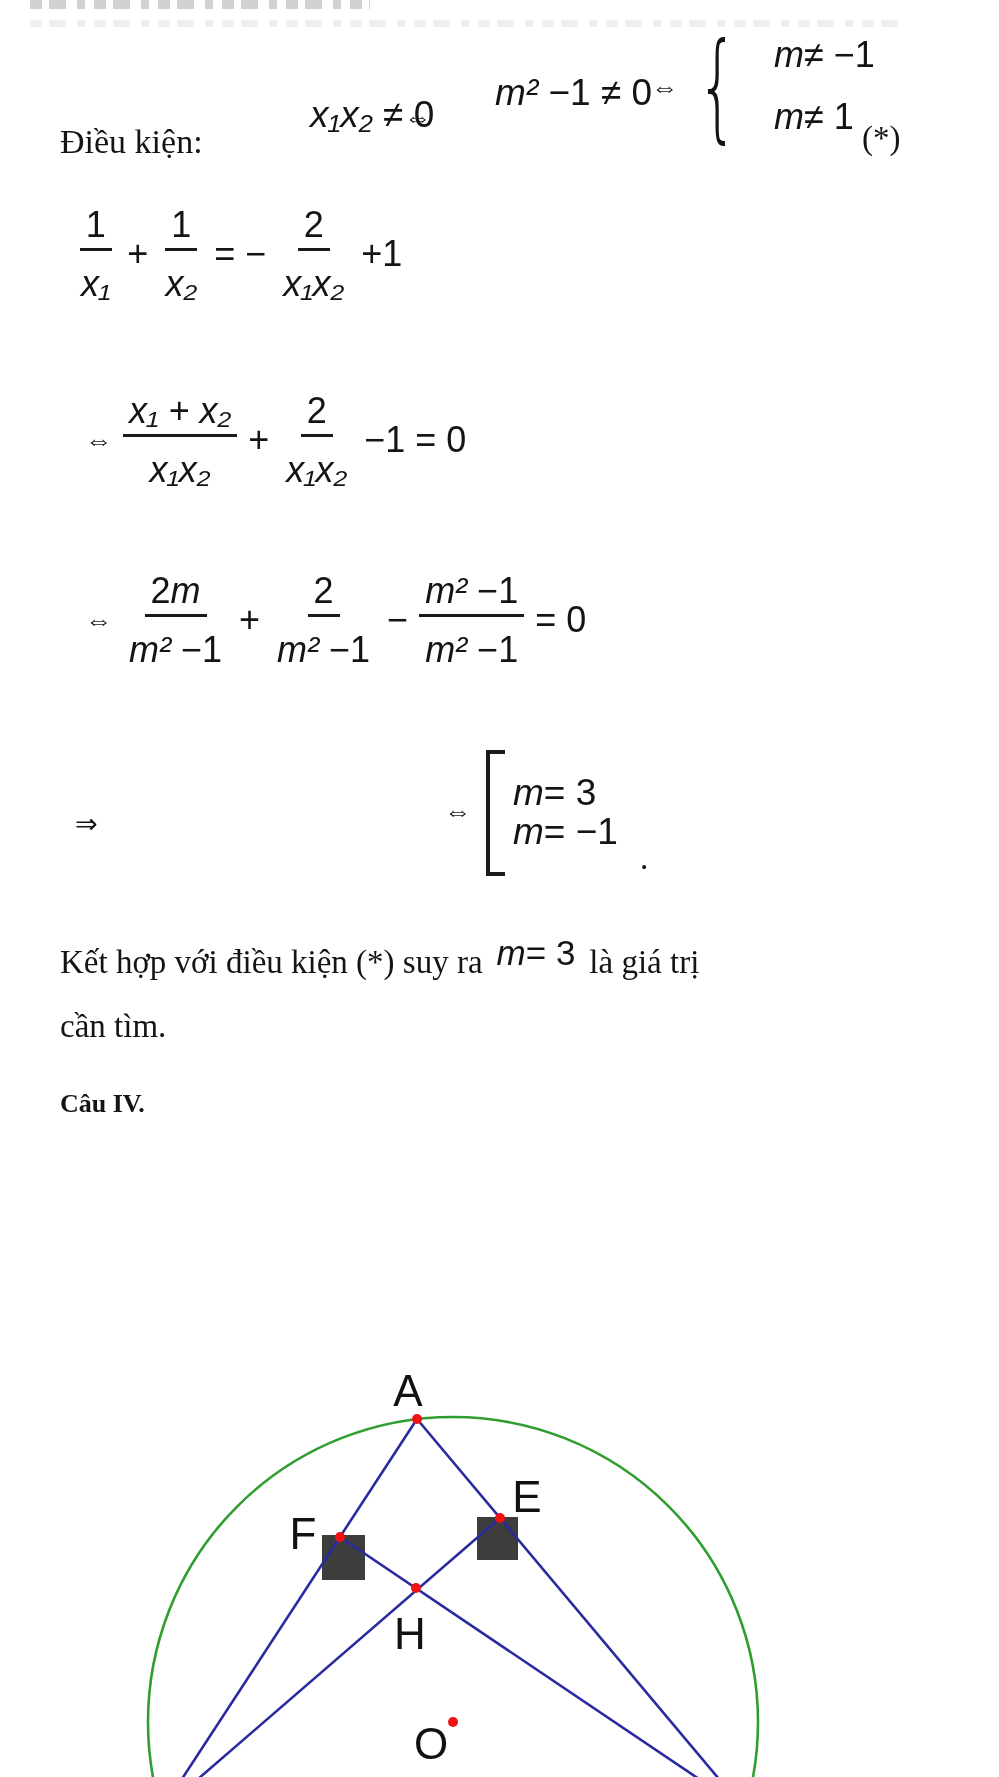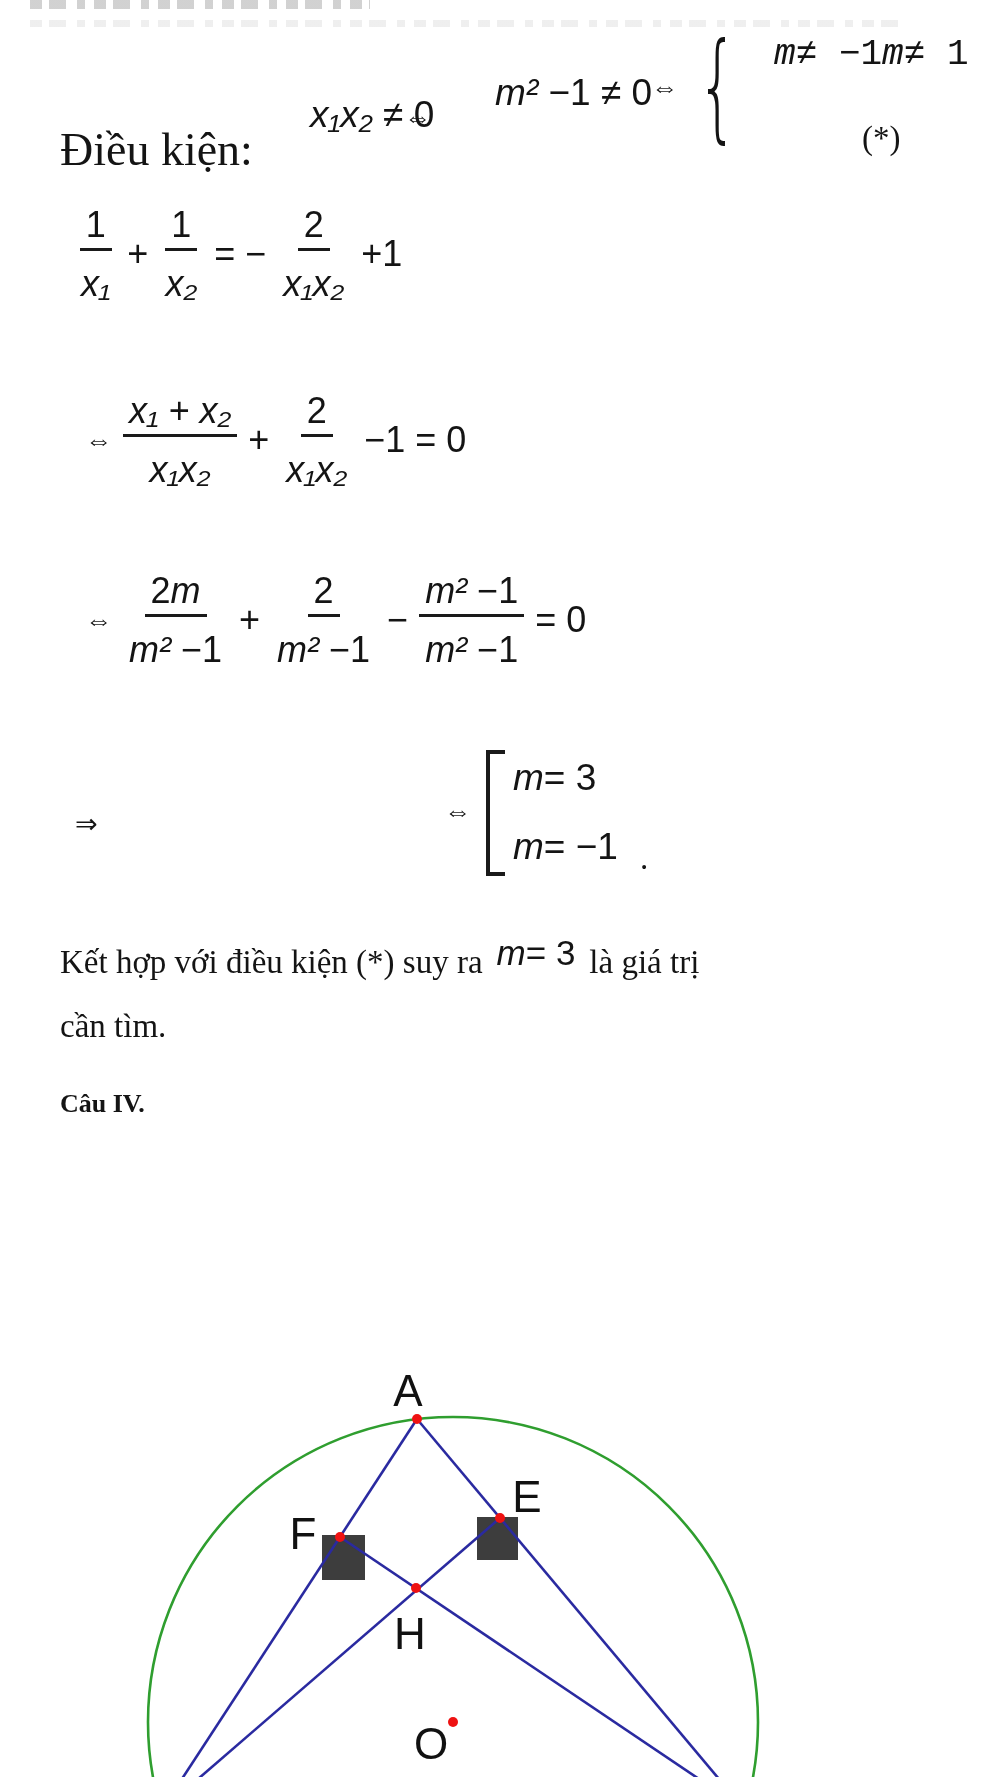--- a/index.html
+++ b/index.html
@@ -12,40 +12,40 @@
   .mi{font-style:italic;}
   .tok{white-space:pre;}
   .mrow{display:flex;align-items:center;gap:11px;}
   .frac{display:inline-flex;flex-direction:column;align-items:center;}
   .frac .num{padding:0 6px 4px;border-bottom:3px solid #1a1a1a;text-align:center;}
   .frac .den{padding:14px 6px 0;text-align:center;}
   .arrow{font-size:27px;}
   .brace{font-family:"DejaVu Sans",sans-serif;font-size:118px;line-height:104px;
          transform:scaleX(.55);transform-origin:left center;font-weight:300;}
   .bracegrp{display:flex;align-items:center;}
-  .bracecol{display:flex;flex-direction:row;justify-content:space-between;height:100px;margin-left:2px;font-family:Liberation Mono, monospace;}
+  .bracecol{display:flex;flex-direction:column;justify-content:space-between;height:100px;margin-left:2px;}
   .sqbracket{width:15px;height:118px;border-left:4px solid #1a1a1a;border-top:4px solid #1a1a1a;
              border-bottom:4px solid #1a1a1a;}
   .brkgrp{display:flex;align-items:center;gap:8px;}
   .brkcol{display:flex;flex-direction:column;justify-content:space-between;height:108px;}
   .raised{position:relative;top:-8px;}
   .remnant{background:repeating-linear-gradient(90deg,#9a9a9a 0 12px,transparent 12px 19px,
            #9a9a9a 19px 36px,transparent 36px 47px,#9a9a9a 47px 55px,transparent 55px 64px);}
   .inlinegap{margin:0 10px;}
   svg text{font-family:"Liberation Sans","DejaVu Sans",sans-serif;font-size:44px;}
 </style>
 </head>
 <body>
 
 <div class="page">
 
   <div class="abs remnant" style="left:30px;top:0;width:340px;height:9px;opacity:.45;"></div>
   <div class="abs remnant" style="left:30px;top:20px;width:870px;height:7px;opacity:.16;"></div>
 
-  <div class="abs serif" style="left:60px;top:121px;font-size:46px;">Điều kiện:</div>
+  <div class="abs serif" style="left:60px;top:121px;font-size:34px;">Điều kiện:</div>
 
   <div class="abs math" style="left:262px;top:96px;font-size:37px;margin-left:48px;">
     <span class="mi tok">x₁x₂</span><span class="tok"> ≠ 0</span>
   </div>
 
   <div class="abs math arrow" style="left:404px;top:103px;">⇔</div>
 
   <div class="abs math" style="left:481px;top:74px;font-size:37px;margin-left:14px;">
     <span class="mi tok">m²</span><span class="tok"> −1 ≠ 0</span>
   </div>
@@ -114,21 +114,21 @@
   </div>
 
   <div class="abs math mrow" style="left:75px;top:810px;">
     <span class="arrow">⇒</span>
   </div>
 
   <div class="abs math arrow" style="left:444px;top:797px;">⇔</div>
 
   <div class="abs brkgrp" style="left:486px;top:750px;">
     <span class="sqbracket"></span>
-    <span class="brkcol math" style="font-size:37px;">
+    <span class="brkcol math" style="font-size:37px;justify-content:center;">
       <span><span class="mi tok">m</span><span class="tok">= 3</span></span>
       <span><span class="mi tok">m</span><span class="tok">= −1</span></span>
     </span>
   </div>
 
   <div class="abs serif" style="left:640px;top:838px;">.</div>
 
   <div class="abs" style="left:60px;top:942px;width:880px;">
     <span class="serif">Kết hợp với điều kiện (*) suy ra</span>
     <span class="math raised inlinegap" style="font-size:35px;"><span class="mi tok">m</span><span class="tok">= 3</span></span>

